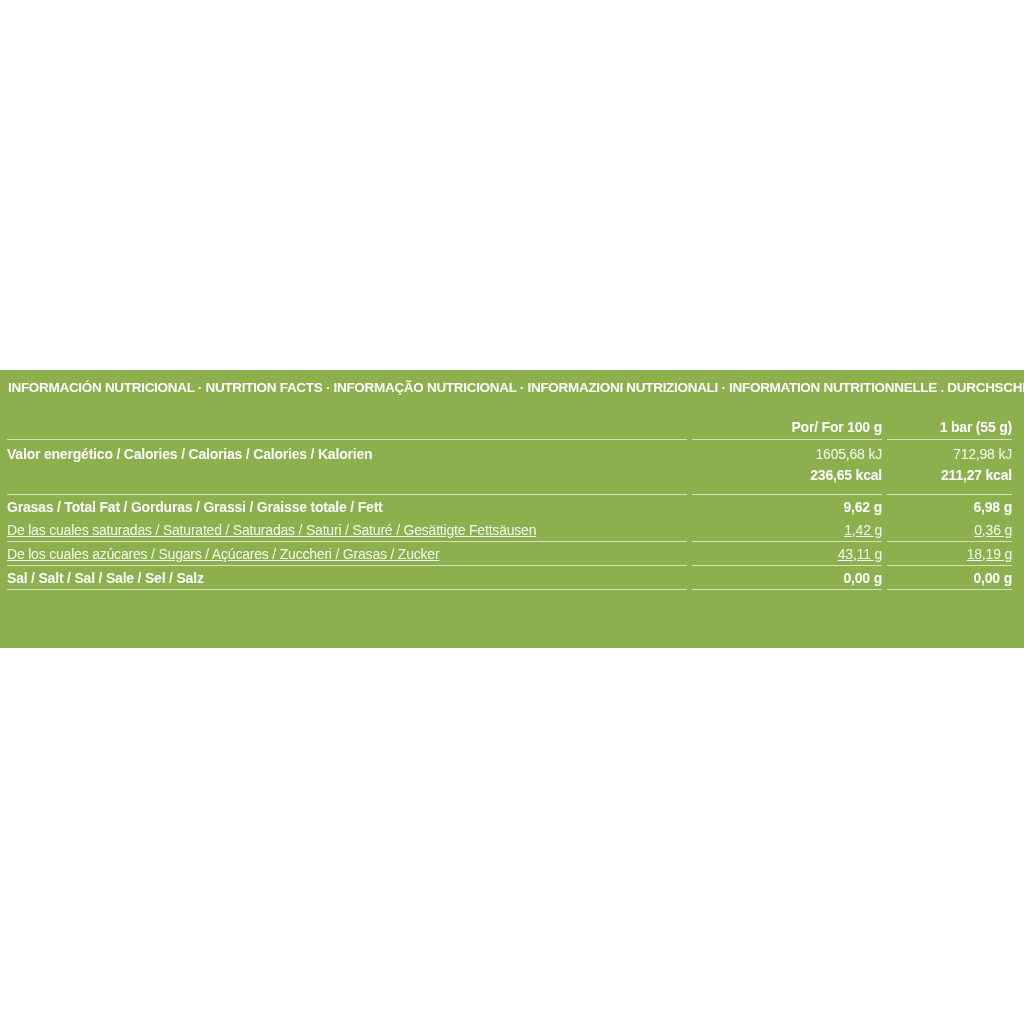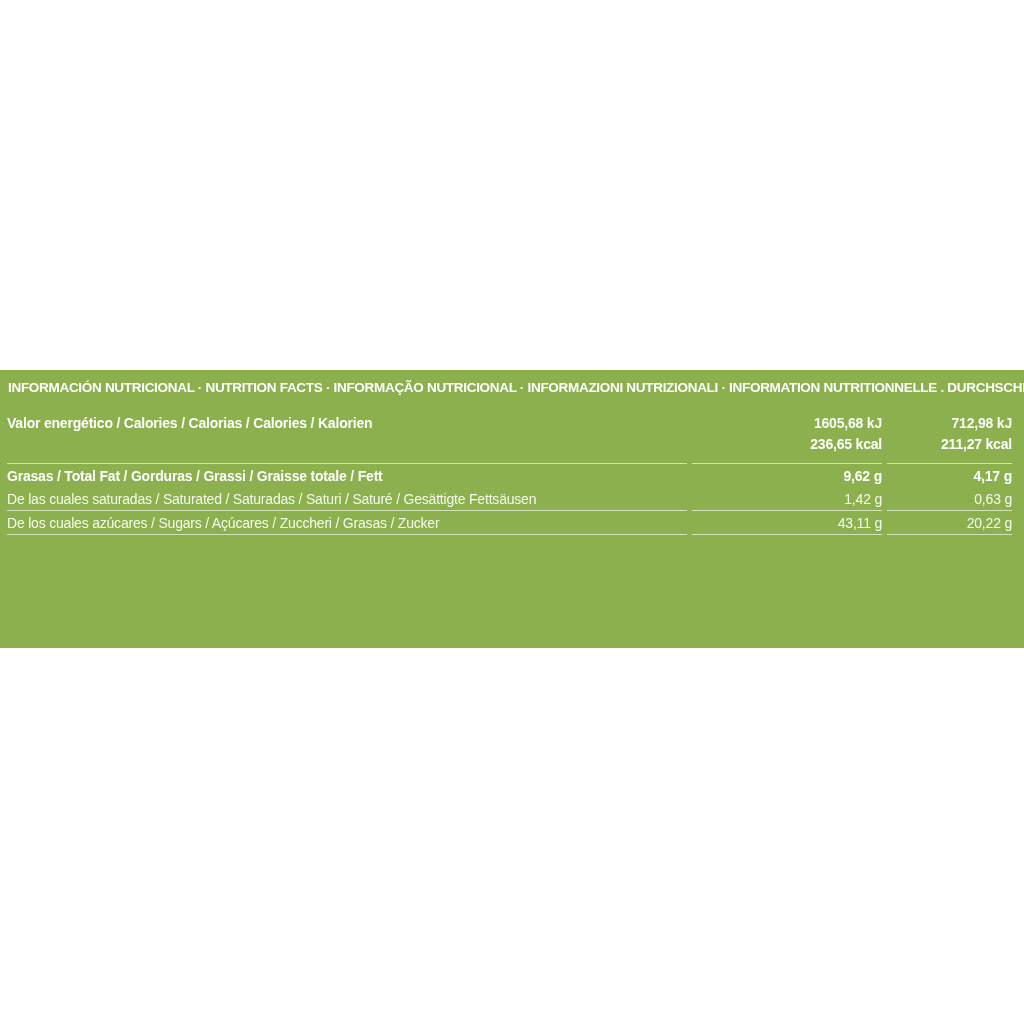--- a/index.html
+++ b/index.html
@@ -55,74 +55,84 @@
     height: 26px;
     vertical-align: bottom;
     padding-bottom: 4px;
     font-weight: bold;
   }
   tr.energy > td {
     height: 48px;
     vertical-align: top;
   }
   tr.energy td.label { padding-top: 6px; }
-  tr.energy .kj   { line-height: 21px; padding-top: 4px; font-weight: bold; color: rgba(255,255,255,0.95); }
+  tr.energy .kj   { line-height: 21px; padding-top: 4px; font-weight: normal; color: rgba(255,255,255,0.95); }
   tr.energy .kcal { line-height: 21px; font-weight: bold; }
   tr.nutrient > td { height: 23px; vertical-align: middle; }
   .bold { font-weight: bold; }
-  .reg  { font-weight: normal; color: rgba(255,255,255,0.93); }
+  .reg  { font-weight: normal; color: rgba(255,255,255,0.93); text-decoration: underline; }
   td.label { white-space: nowrap; overflow: hidden; margin-top: 33px; }
 </style>
 </head>
 <body>
 
 <div class="canvas">
   <div class="nutrition-panel">
 
     <div class="panel-title">INFORMACIÓN NUTRICIONAL · NUTRITION FACTS · INFORMAÇÃO NUTRICIONAL · INFORMAZIONI NUTRIZIONALI · INFORMATION NUTRITIONNELLE . DURCHSCHNITTLICHE NÄHRWERTE</div>
 
     <table class="nutrition-table">
       <colgroup>
         <col class="col-label">
         <col class="col-100g">
         <col class="col-bar">
       </colgroup>
 
       <tbody>
+          <tr class="colhead sep">
+        <td class="label"></td>
+        <td class="val">Por/ For 100 g</td>
+        <td class="val">1 bar (55 g)</td>
+      </tr>
 
       <tr class="energy sep">
         <td class="label bold">Valor energético / Calories / Calorias / Calories / Kalorien</td>
         <td class="val">
           <div class="kj">1605,68 kJ</div>
           <div class="kcal">236,65 kcal</div>
         </td>
         <td class="val">
           <div class="kj">712,98 kJ</div>
           <div class="kcal">211,27 kcal</div>
         </td>
       </tr>
 
       <tr class="nutrient">
         <td class="label bold">Grasas / Total Fat / Gorduras / Grassi / Graisse totale / Fett</td>
         <td class="val bold">9,62 g</td>
-        <td class="val bold">4,17 g</td>
+        <td class="val bold">6,98 g</td>
       </tr>
 
       <tr class="nutrient sep">
         <td class="label reg">De las cuales saturadas / Saturated / Saturadas / Saturi / Saturé / Gesättigte Fettsäusen</td>
         <td class="val reg">1,42 g</td>
-        <td class="val reg">0,63 g</td>
+        <td class="val reg">0,36 g</td>
       </tr>
 
 
       <tr class="nutrient sep">
         <td class="label reg">De los cuales azúcares / Sugars / Açúcares / Zuccheri / Grasas / Zucker</td>
         <td class="val reg">43,11 g</td>
-        <td class="val reg">20,22 g</td>
+        <td class="val reg">18,19 g</td>
       </tr>
 
 
 
+      <tr class="nutrient sep">
+        <td class="label bold">Sal / Salt / Sal / Sale / Sel / Salz</td>
+        <td class="val bold">0,00 g</td>
+        <td class="val bold">0,00 g</td>
+      </tr>
     </tbody>
       </table>
 
   </div>
 </div>
 
 </body></html>

